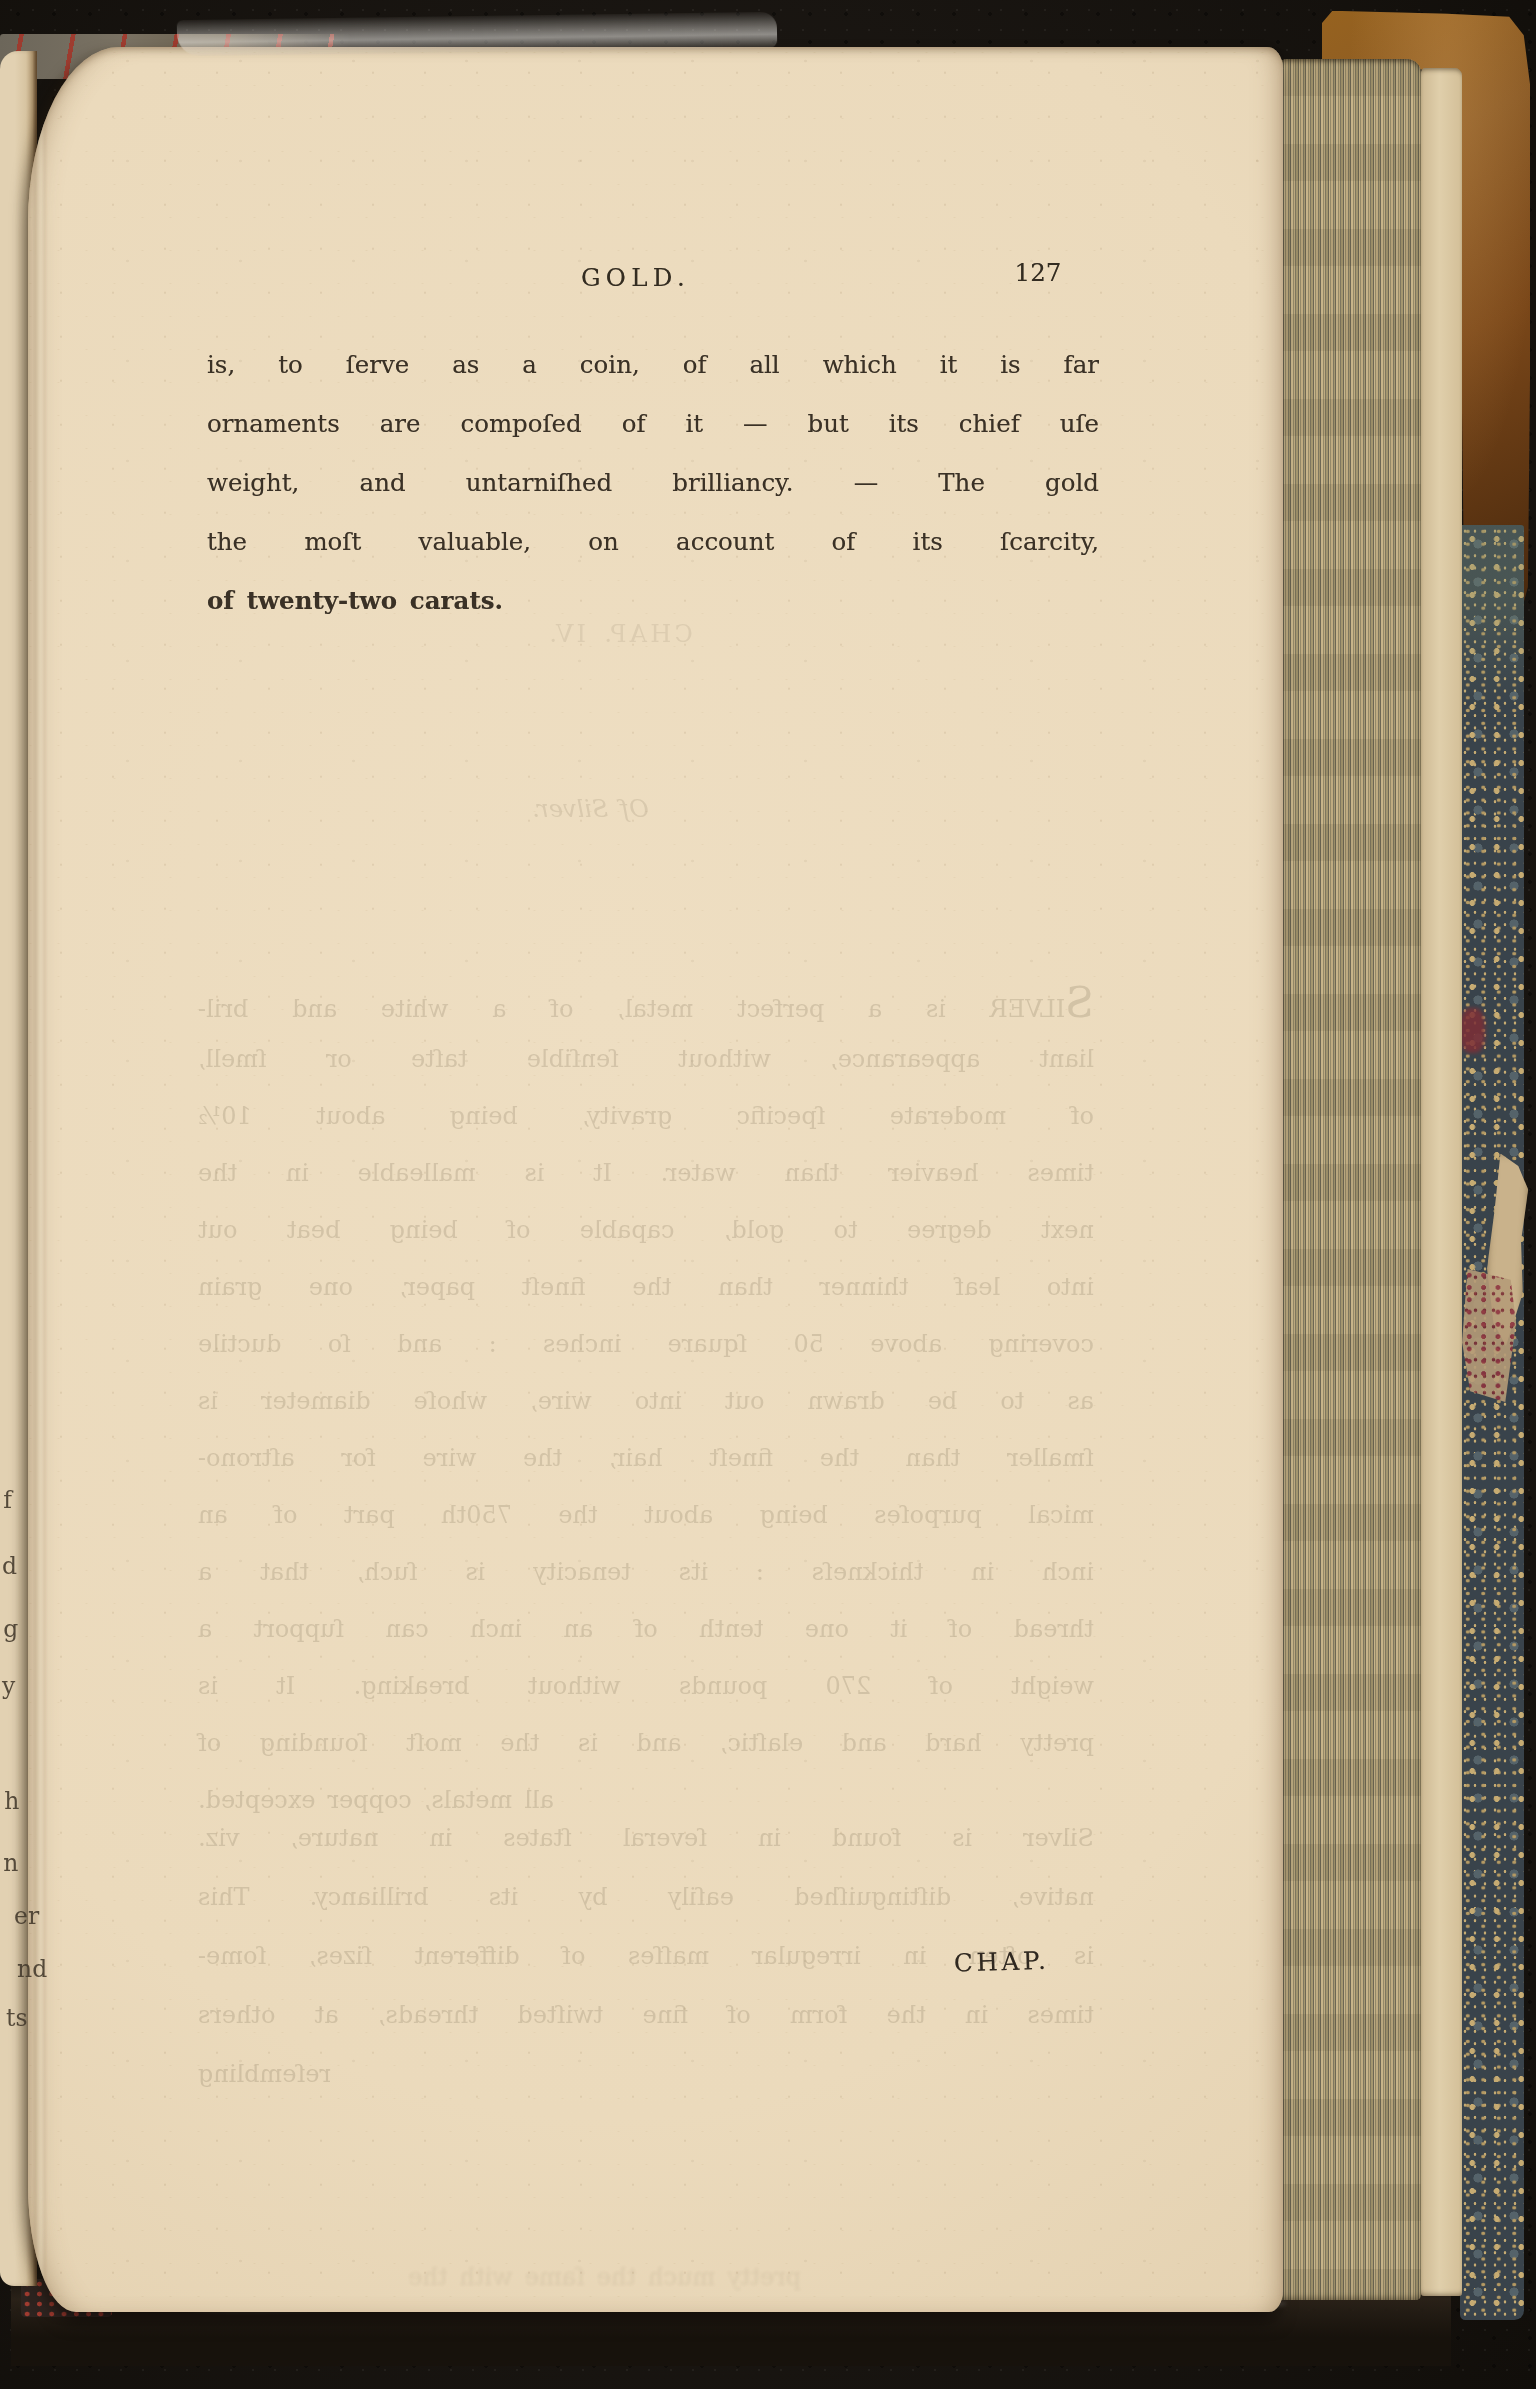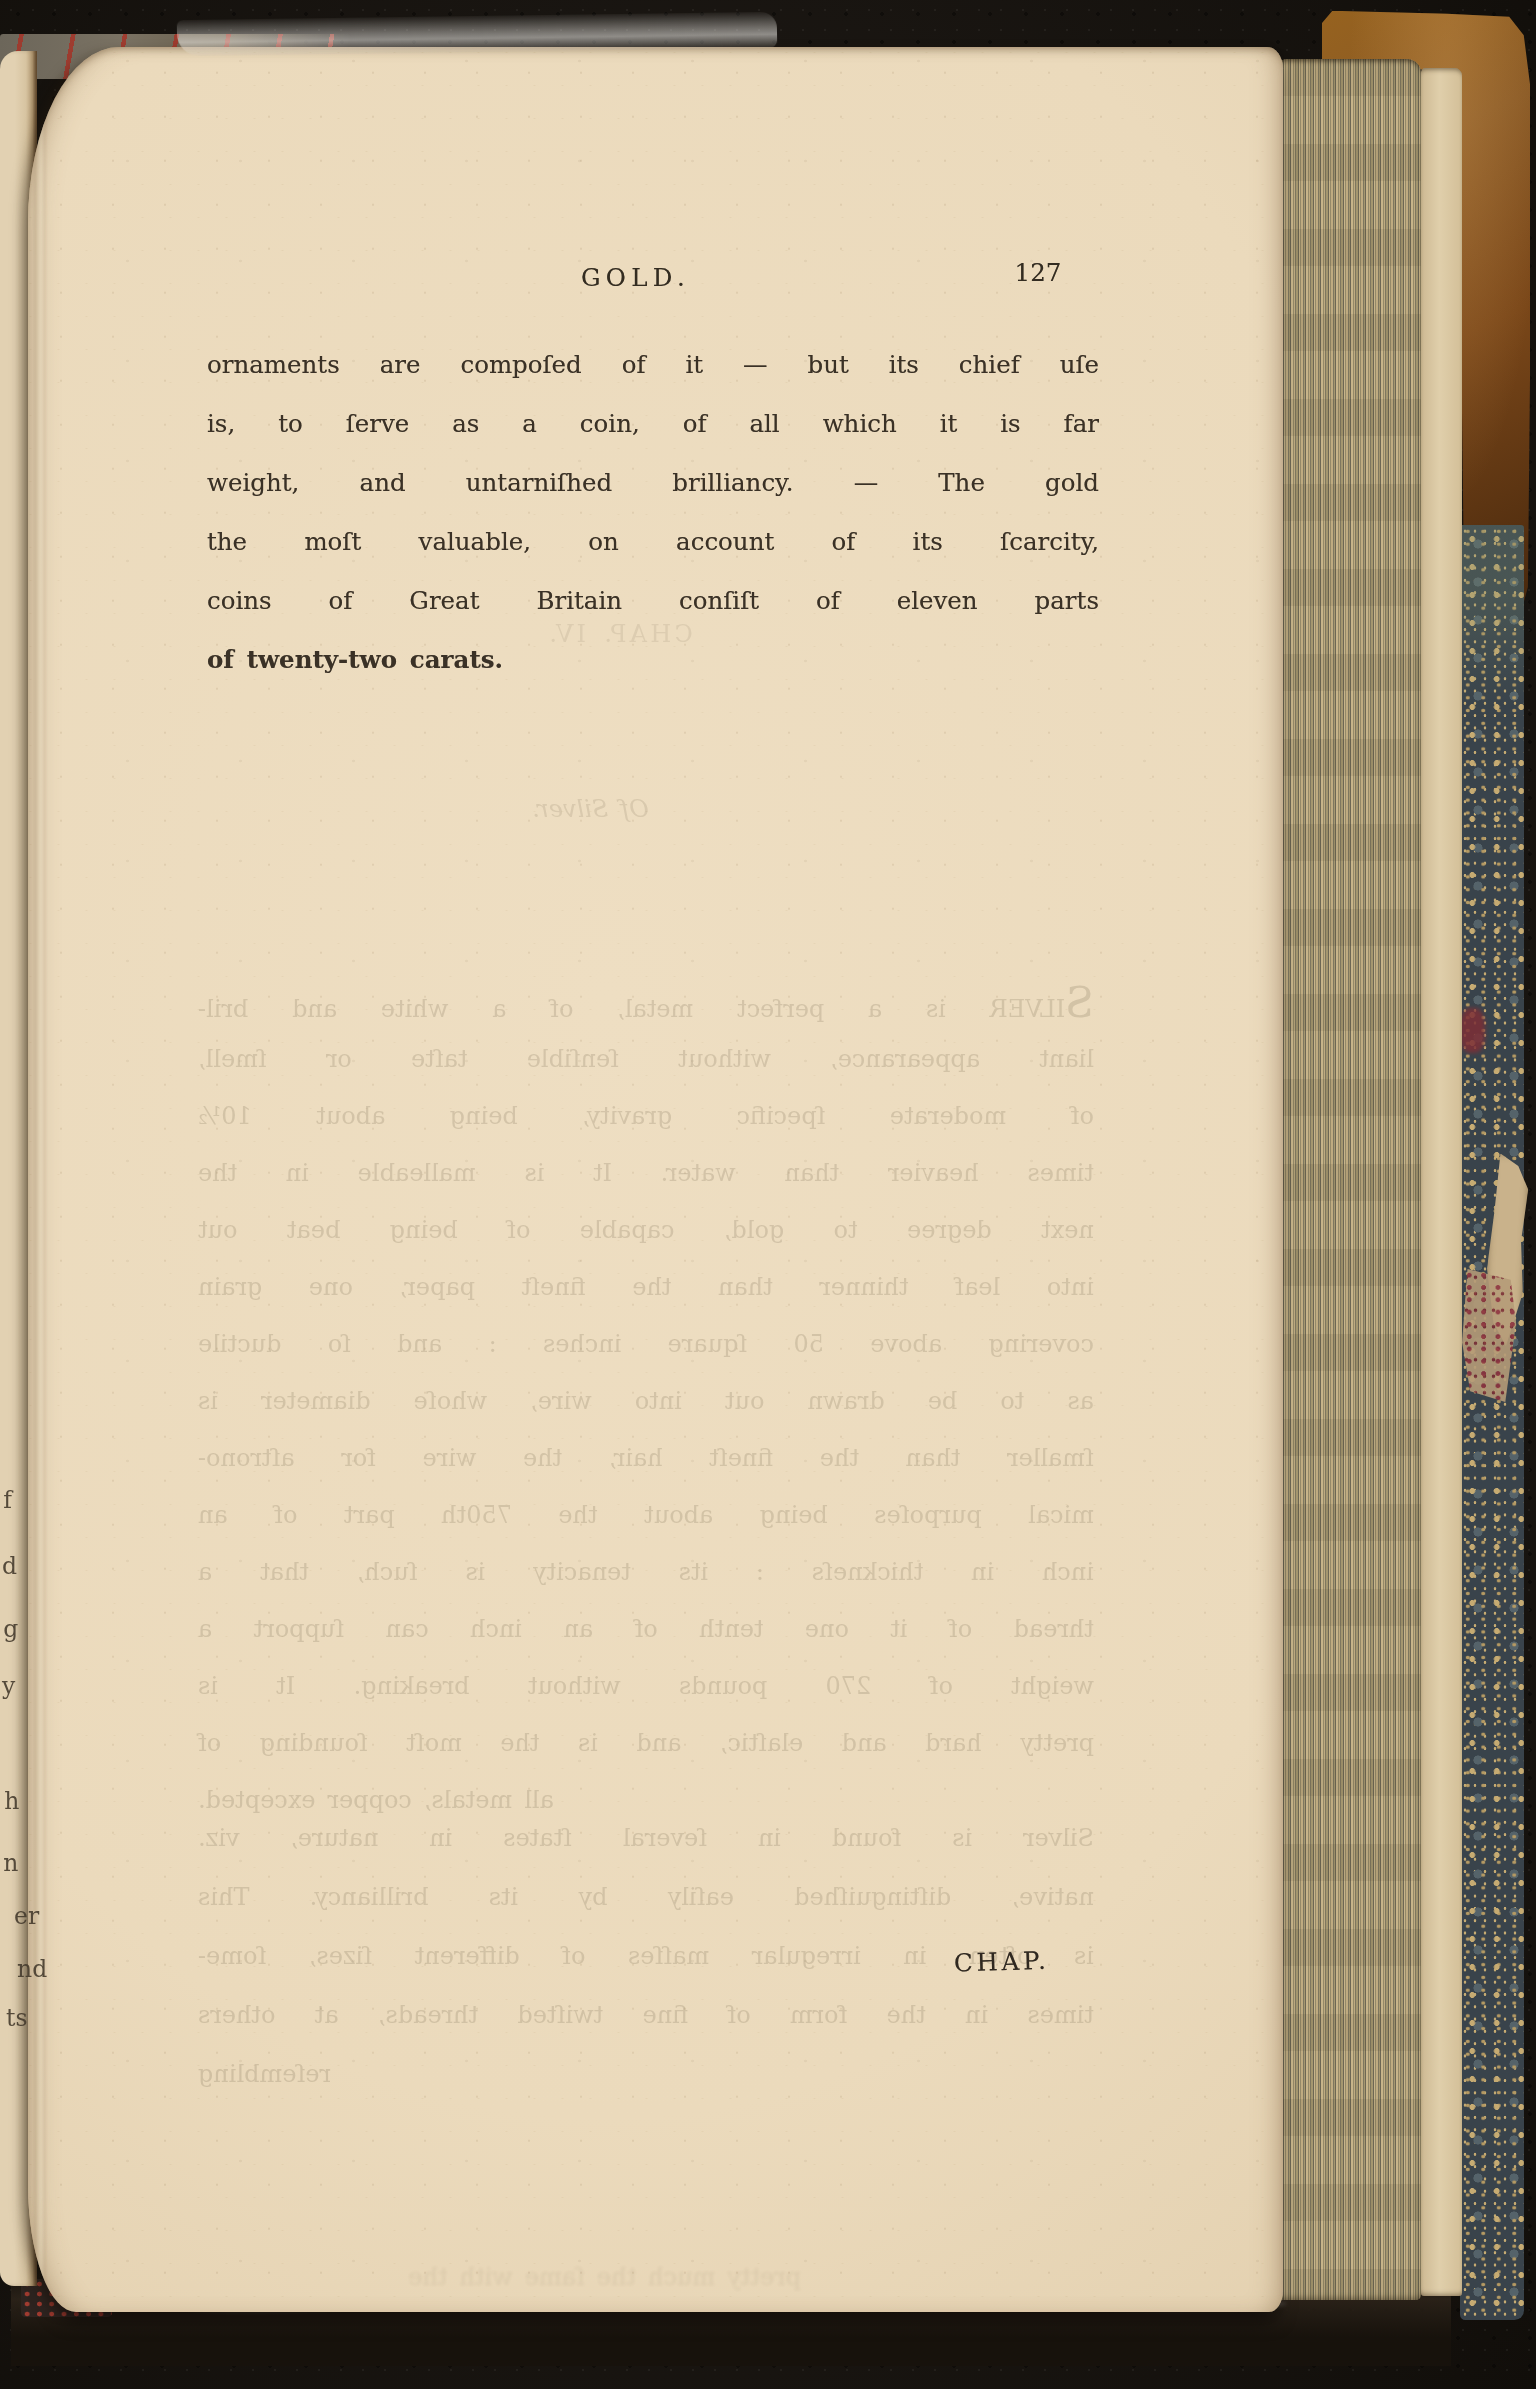--- a/index.html
+++ b/index.html
@@ -201,25 +201,24 @@
         <div class="gjust">times in the form of fine twiſted threads, at others</div>
         <div class="ga-end">reſembling</div>
       </div>
       <div class="gline" id="g-faint">pretty much the ſame with the</div>
     </div>
 
     <div class="abs" id="print">
       <div class="pl" id="running-title">GOLD.</div>
       <div class="pl" id="page-number">127</div>
       <div id="body-block">
+        <div class="bl">is, to ſerve as a coin, of all which it is far</div>
         <div class="bl">ornaments are compoſed of it — but its chief uſe</div>
-        <div class="bl">is, to ſerve as a coin, of all which it is far</div>
         <div class="bl">weight, and untarniſhed brilliancy. — The gold</div>
         <div class="bl">the moſt valuable, on account of its ſcarcity,</div>
-        <div class="bl">coins of Great Britain conſiſt of eleven parts</div>
         <div class="bl last">of twenty-two carats.</div>
       </div>
       <div class="pl" id="catchword">CHAP.</div>
     </div>
 
     <div class="abs" id="fleck" style="z-index:3"></div>
     <div class="abs" id="crease" style="z-index:3"></div>
   </div>
 </div>
 

